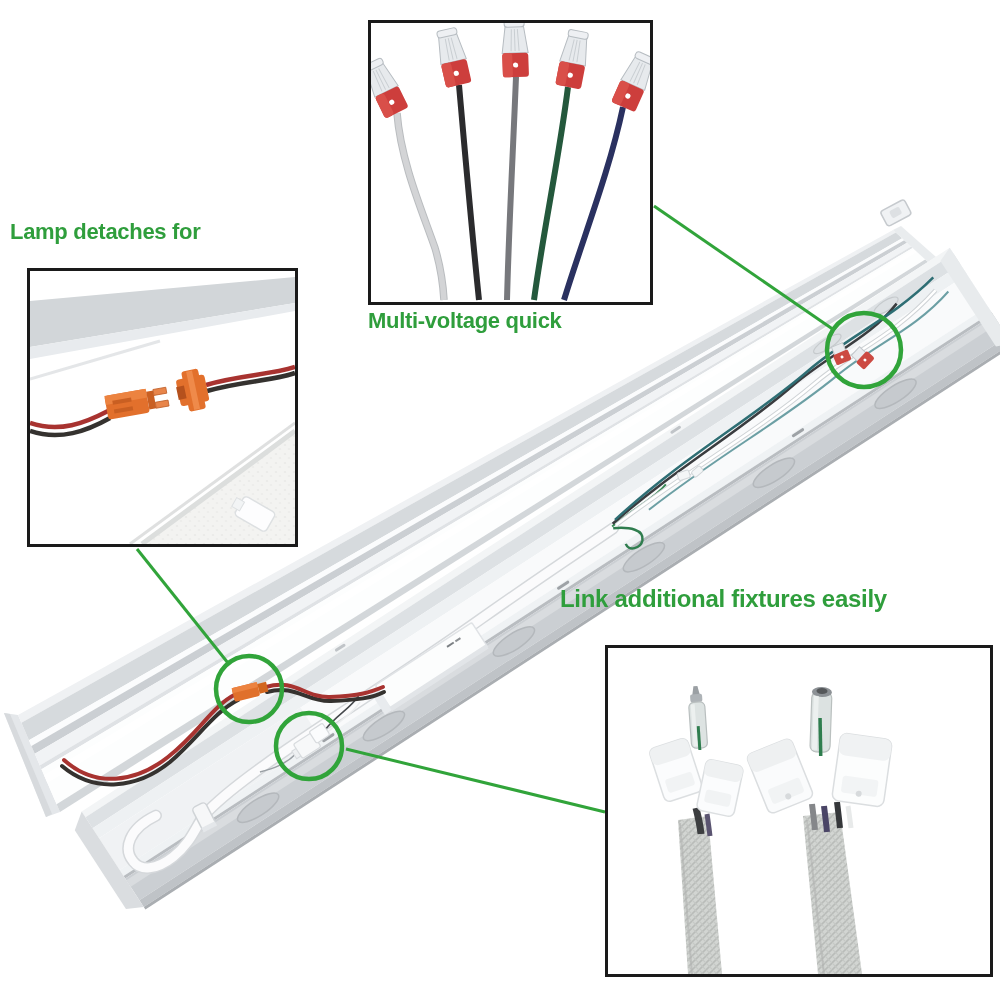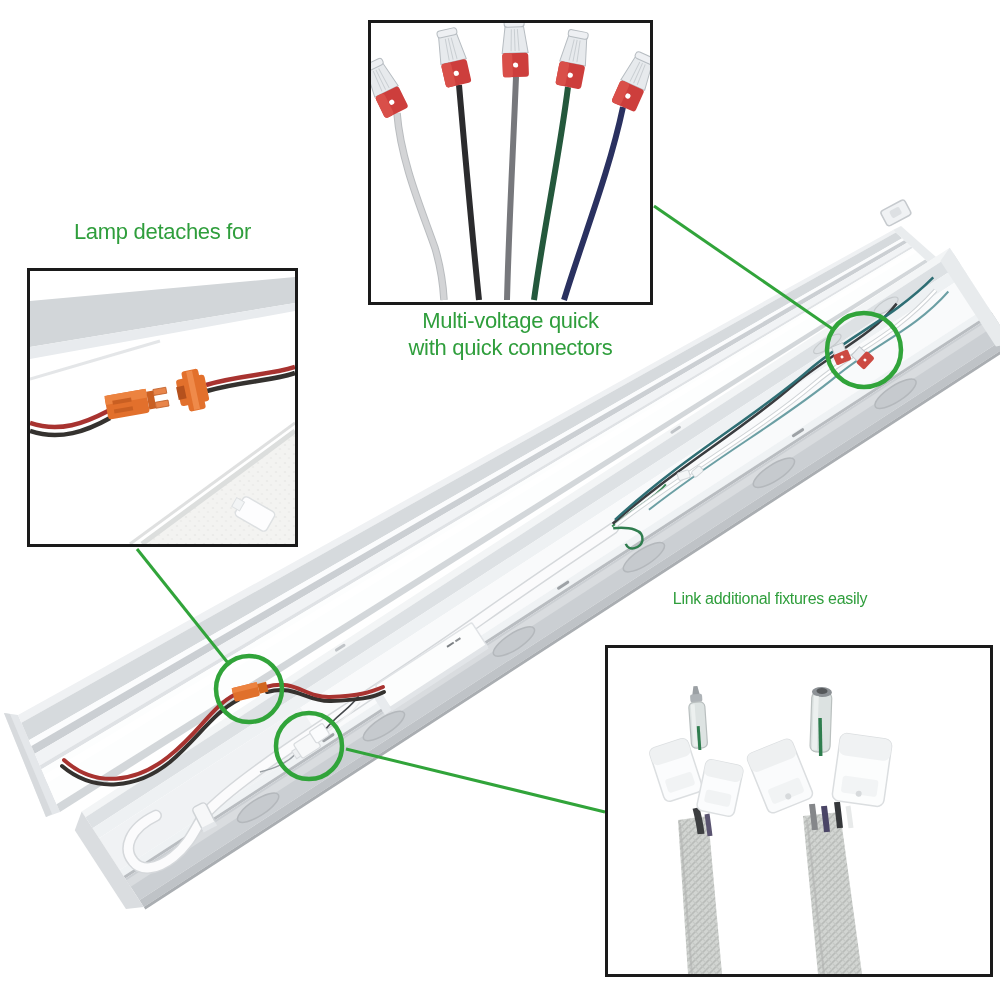--- a/index.html
+++ b/index.html
@@ -6,24 +6,24 @@
   #stage{
     position:relative;width:1000px;height:1000px;background:#ffffff;overflow:hidden;
     font-family:"Liberation Sans", sans-serif;
   }
   #photo-svg{position:absolute;left:0;top:0;width:1000px;height:1000px;}
   .callout-box{
     position:absolute;background:#ffffff;border:3px solid #1a1a1a;box-sizing:border-box;
   }
   .callout-box svg{display:block;width:100%;height:100%;}
   .caption{
-    position:absolute;text-align:center;color:#2f9e3c;font-weight:normal;
+    position:absolute;text-align:left;color:#2f9e3c;font-weight:bold;
     letter-spacing:-0.3px;line-height:27px;font-size:22px;
   }
-  .caption.small{font-size:16px;line-height:26px;}
+  .caption.small{font-size:24px;line-height:26px;}
   .cap-line{display:block;}
 </style>
 </head>
 <body>
 
 <div id="stage">
 
   <svg id="photo-svg" viewBox="0 0 1000 1000">
     <defs>
       <pattern id="braid" width="7" height="7" patternUnits="userSpaceOnUse">
@@ -222,21 +222,20 @@
         <path d="M -4,-26 L -3,-48 M 0,-26 L 0,-48 M 4,-26 L 3,-48" stroke="#c9ced2" fill="none"></path>
         <rect x="-10" y="-57" width="20" height="7" rx="3" fill="#eef0f3" stroke="#b6bcc1"></rect>
         <rect x="-13" y="-24" width="26" height="24" rx="3" fill="#cd3e3c"></rect>
         <rect x="-13" y="-24" width="10" height="24" rx="3" fill="#d94f49"></rect>
         <circle cx="0" cy="-12" r="2.6" fill="#ffffff"></circle>
       </g>
     </svg>
   </div>
   <div class="caption" style="left:368px;top:307px;width:285px;">
     <span class="cap-line">Multi-voltage quick</span>
-    <span class="cap-line">with quick connectors</span>
   </div>
 
   <div class="caption" style="left:10px;top:218px;width:305px;">
     <span class="cap-line">Lamp detaches for</span>
   </div>
   <div class="callout-box" style="left:27px;top:268px;width:271px;height:279px;">
     <svg viewBox="0 0 265 273">
 
       <polygon points="0,30 265,6 265,32 0,76" fill="#d2d6d9"></polygon>
       <polygon points="0,76 265,32 265,40 0,88" fill="#e8ebee"></polygon>

